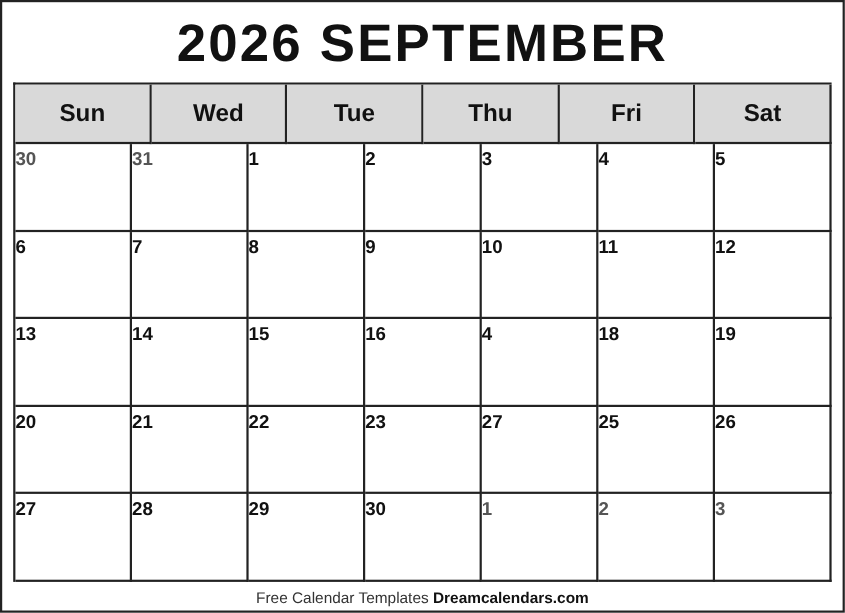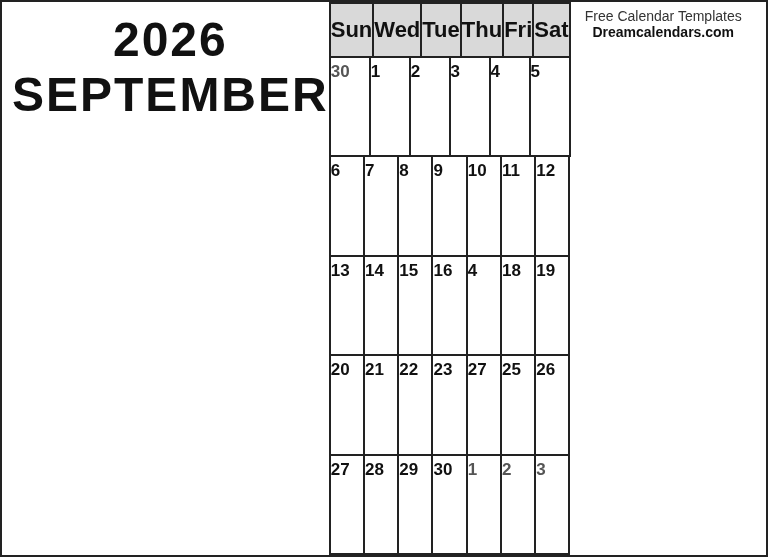--- a/index.html
+++ b/index.html
@@ -17,21 +17,21 @@
       flex-direction: column;
       align-items: center;
       justify-content: flex-start;
       border: 2px solid #222;
     }
 
     .calendar-container {
       width: 100%;
       height: 100%;
       display: flex;
-      flex-direction: row;
+      flex-direction: column;
       padding: 0 10px 0 10px;
     }
 
     .calendar-title {
       text-align: center;
       font-size: 48px;
       font-weight: 900;
       letter-spacing: 2px;
       padding: 10px 0 8px 0;
       color: #111;
@@ -116,20 +116,23 @@
         <div class="header-cell">Thu</div>
         <div class="header-cell">Fri</div>
         <div class="header-cell">Sat</div>
       </div>
 
   <div class="calendar-row">
         <div class="calendar-cell">
           <div class="day-number other-month">30</div>
         </div>
         <div class="calendar-cell">
+          <div class="day-number other-month">31</div>
+        </div>
+        <div class="calendar-cell">
           <div class="day-number">1</div>
         </div>
         <div class="calendar-cell">
           <div class="day-number">2</div>
         </div>
         <div class="calendar-cell">
           <div class="day-number">3</div>
         </div>
         <div class="calendar-cell">
           <div class="day-number">4</div>

